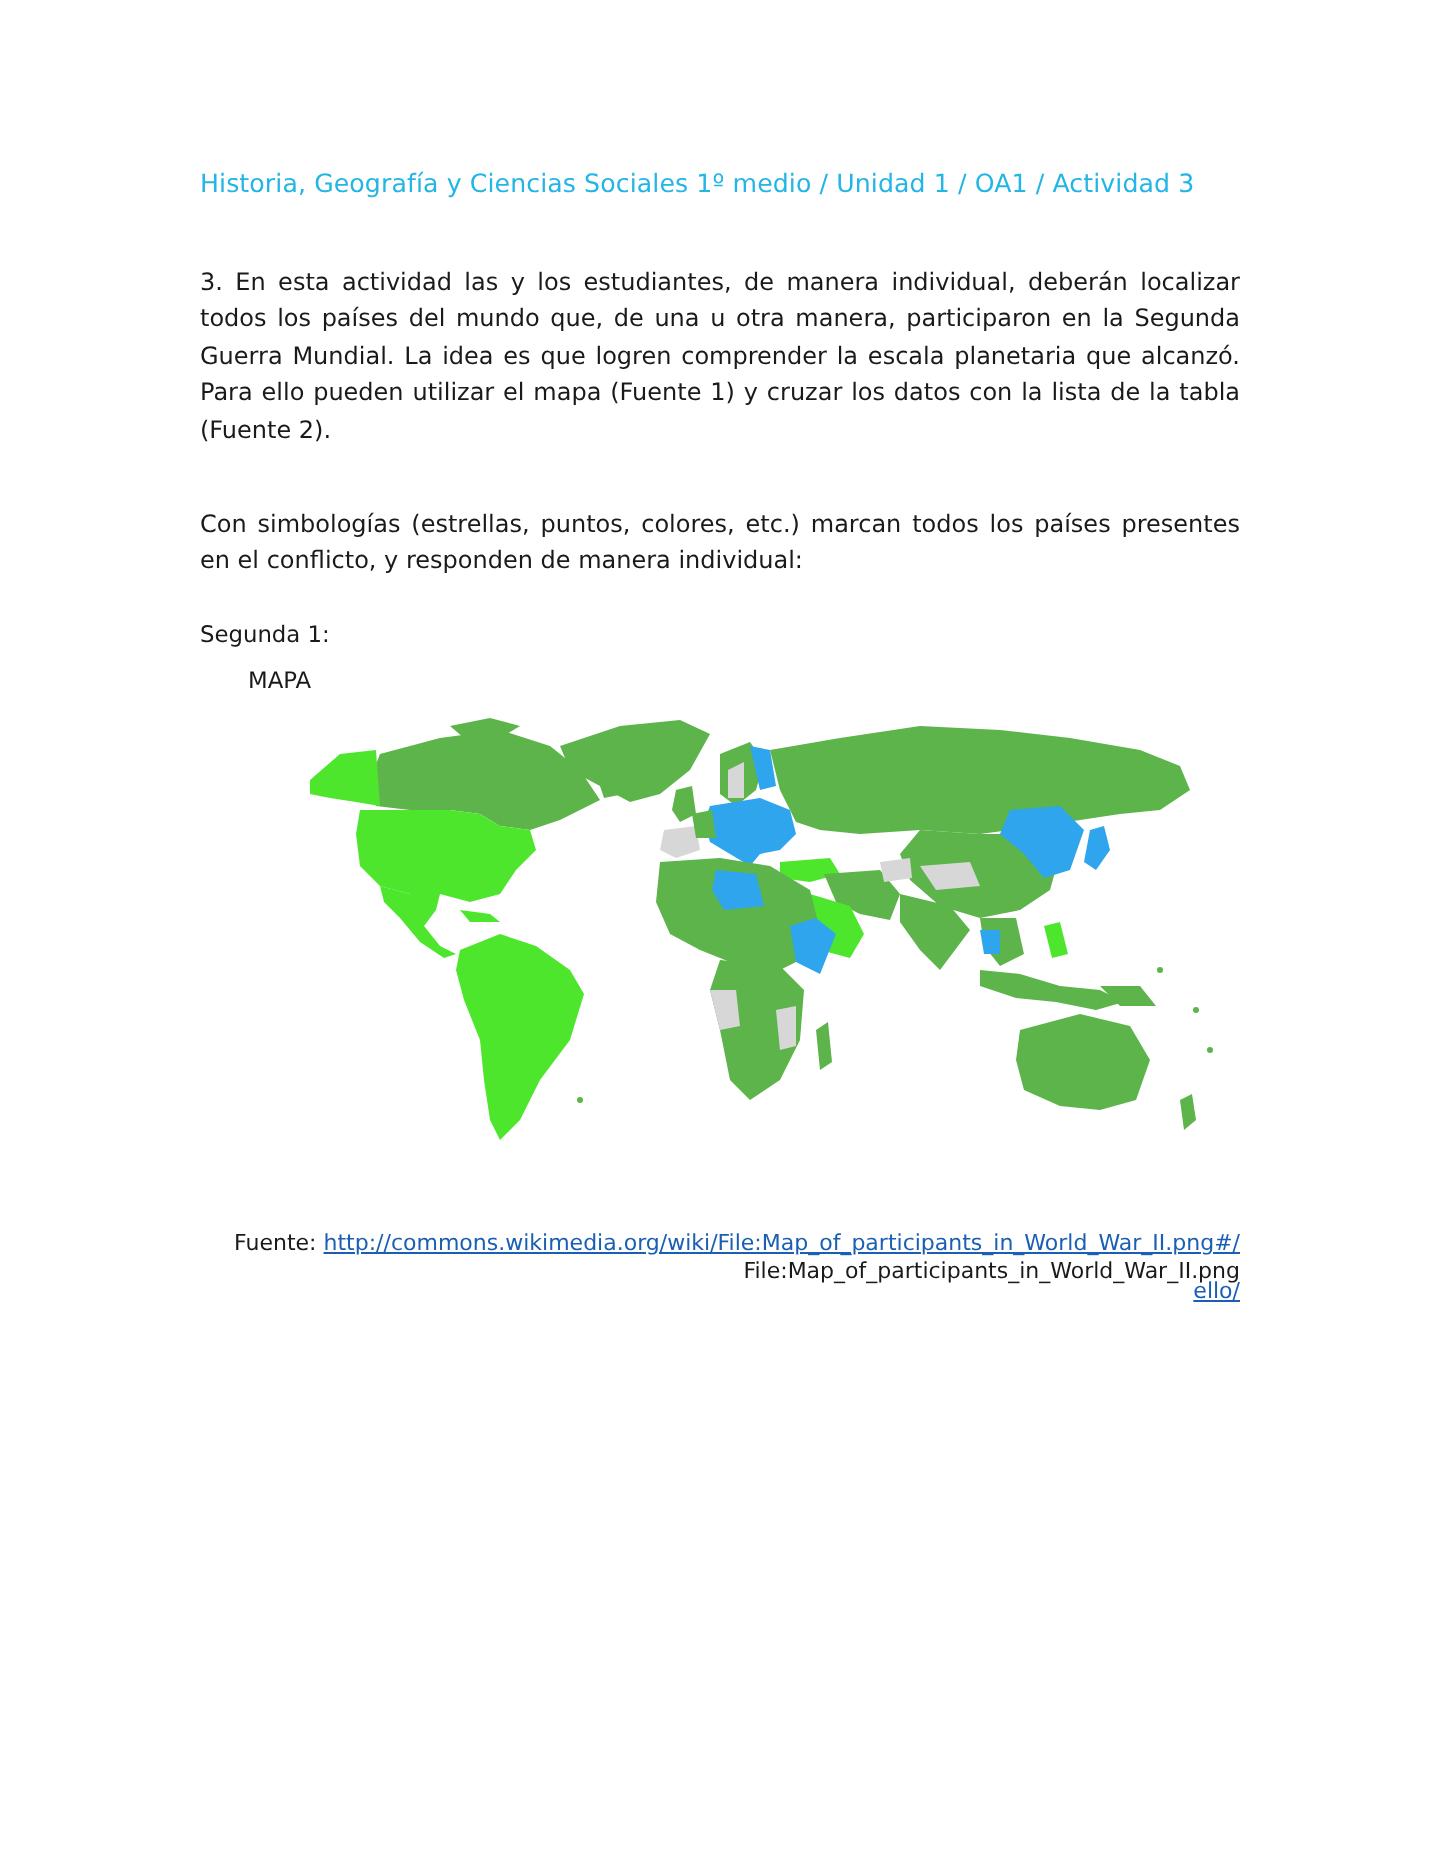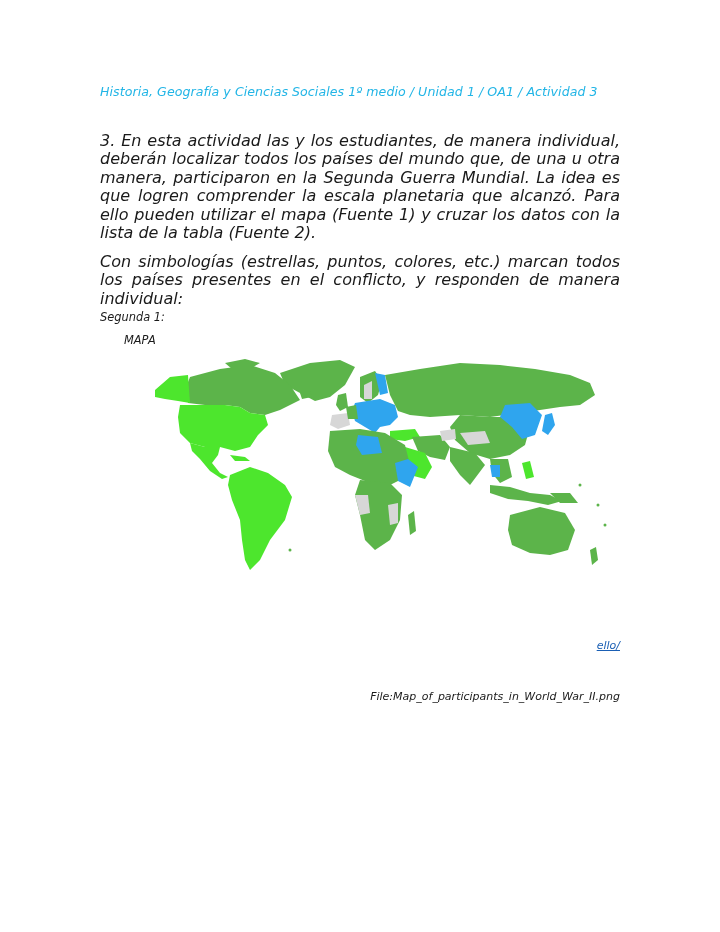--- a/index.html
+++ b/index.html
@@ -1,30 +1,30 @@
 <!DOCTYPE html>
 <html><head>
 <meta charset="utf-8">
 <style>
   html, body { margin:0; padding:0; background:#ffffff; }
   body { width:720px; height:932px; position:relative; overflow:hidden; font-family:"DejaVu Sans", sans-serif; color:#1a1a1a; }
-  .page { position:absolute; left:0; top:0; width:720px; height:932px;font-style:italic; }
+  .page { position:absolute; left:0; top:0; width:720px; height:932px; }
   .title { position:absolute; left:100px; top:84px; font-size:12.6px; color:#22b5e6; letter-spacing:0.05px; white-space:nowrap; }
-  .para { position:absolute; left:100px; width:520px; font-size:16px; line-height:18.4px; text-align:justify; text-align-last:left; }
+  .para { position:absolute; left:100px; width:520px; font-size:12px; line-height:18.4px; text-align:justify; text-align-last:left; }
   .p1 { top:132px; }
   .p2 { top:205px;margin-top:48px; }
   .p3 { top:243px; }
   .lbl { position:absolute; left:100px; font-size:11.4px; }
   .l1 { top:310px; }
   .l2 { top:333px;margin-left:24px; }
   .map { position:absolute; left:150px; top:355px; width:470px; height:225px; }
   .src { position:absolute; right:100px; font-size:11px; text-align:right; white-space:nowrap; }
   .s1 { top:615px; }
   .s2 { top:639px; }
-  .s3 { top:690px; }
+  .s3 { top:629px; }
   .link { color:#1a5fb4; text-decoration:underline; }
 </style>
 </head>
 <body>
 
 <div class="page">
 
   <div class="title">Historia, Geografía y Ciencias Sociales 1º medio / Unidad 1 / OA1 / Actividad 3</div>
 
   <div class="para p1">3.  En esta actividad las y los estudiantes, de manera individual, deberán localizar todos los países del mundo que, de una u otra manera, participaron en la Segunda Guerra Mundial. La idea es que logren comprender la escala planetaria que alcanzó.  Para ello pueden utilizar el mapa (Fuente 1) y cruzar los datos con la lista de la tabla (Fuente 2).</div>
@@ -97,18 +97,22 @@
     <path d="M360,160 L390,152 L415,158 L425,175 L418,195 L400,200 L380,198 L362,190 L358,175 Z" fill="#5cb44a"></path>
     <path d="M440,195 L446,192 L448,205 L442,210 Z" fill="#5cb44a"></path>
     <path d="M400,138 L420,138 L428,148 L410,148 Z" fill="#5cb44a"></path>
 
     <circle cx="430" cy="130" r="1.5" fill="#5cb44a"></circle>
     <circle cx="448" cy="150" r="1.5" fill="#5cb44a"></circle>
     <circle cx="455" cy="170" r="1.5" fill="#5cb44a"></circle>
     <circle cx="140" cy="195" r="1.5" fill="#5cb44a"></circle>
   </svg>
 
+  <div class="src s1">
+    <span>Fuente:</span>
+    <span class="link">http://commons.wikimedia.org/wiki/File:Map_of_participants_in_World_War_II.png#/</span>
+  </div>
   <div class="src s2">
     <span class="link">ello/</span>
   </div>
   <div class="src s3">File:Map_of_participants_in_World_War_II.png</div>
 
 </div>
 
 </body></html>

